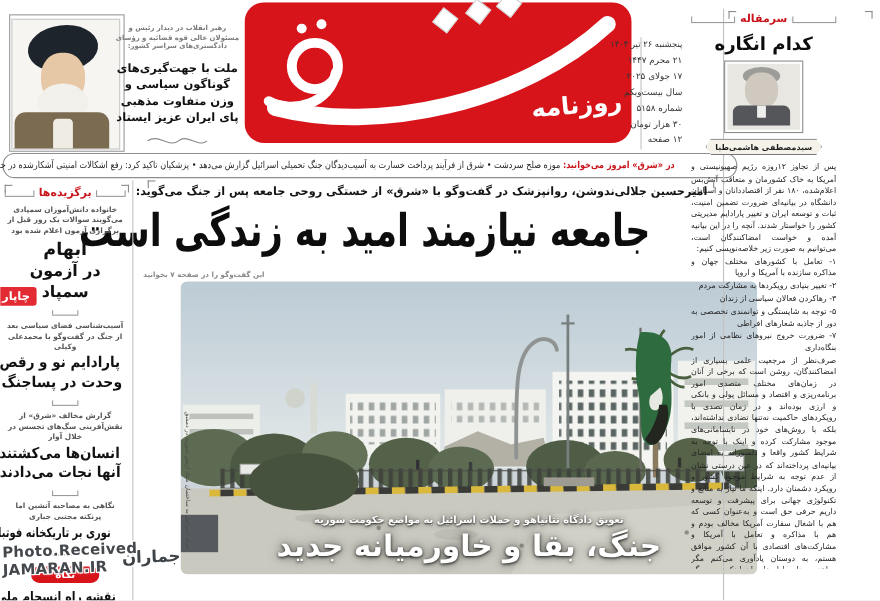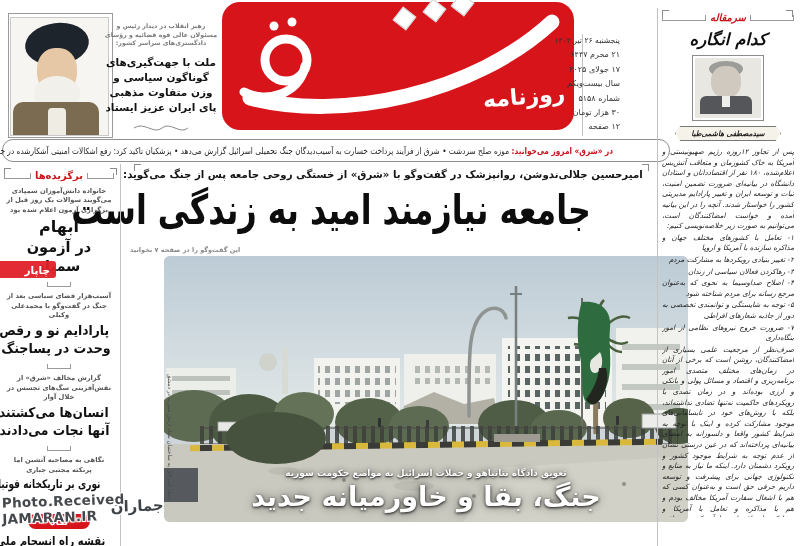--- a/index.html
+++ b/index.html
@@ -49,25 +49,25 @@
   .sec-head .ln::before{content:'';position:absolute;bottom:0;left:0;width:1px;height:5px;background:#9a9a9a;}
   .sec-head .ln::after{content:'';position:absolute;bottom:0;right:0;width:1px;height:5px;background:#9a9a9a;}
   .sec-title{font-size:10px;font-weight:bold;color:#c8151b;}
   .sb-kicker{font-size:6.7px;line-height:9.3px;color:#555;font-weight:bold;margin:3px 0 2px;}
   .sb-h{font-weight:bold;line-height:1.3;}
   .orn{width:24px;height:5px;margin:6px auto 5px;border-bottom:1px solid #9a9a9a;position:relative;}
   .orn::before{content:'';position:absolute;bottom:0;left:0;width:1px;height:4px;background:#9a9a9a;}
   .orn::after{content:'';position:absolute;bottom:0;right:0;width:1px;height:4px;background:#9a9a9a;}
   .badge{display:inline-block;background:#d8141b;color:#fff;font-size:9.5px;font-weight:bold;
          border-radius:9px;padding:2px 22px;margin:4px 0 5px;}
-  .stamp{left:0;top:261px;width:56px;height:17px;background:rgba(224,32,40,.95);color:#fff;font-size:10.5px;
+  .stamp{left:0;top:261px;width:33px;height:17px;background:rgba(224,32,40,.95);color:#fff;font-size:10.5px;
          font-weight:bold;display:flex;align-items:center;justify-content:flex-start;padding-right:6px;
          box-sizing:border-box;border-radius:0 3px 3px 0;overflow:hidden;z-index:6;}
   
-  .edcol{left:662px;top:8px;width:132px;color:#1d1d1d;text-align:center;font-style:italic;}
+  .edcol{left:628px;top:8px;width:132px;color:#1d1d1d;text-align:center;}
   .ed-title{font-size:16.5px;font-weight:bold;margin:7px 0 6px;color:#0d0d0d;}
   .ed-photo{width:66px;height:60px;border:1px solid #8c8c8c;padding:2px;margin:0 auto;background:#fff;}
   .ed-photo .inner{position:relative;width:100%;height:100%;background:#e9e7e2;overflow:hidden;}
   .ed-hair{position:absolute;left:14px;top:3px;width:34px;height:16px;background:#9c9c98;border-radius:50%;}
   .ed-face{position:absolute;left:16px;top:8px;width:30px;height:32px;background:#cfc9bf;border-radius:45%;}
   .ed-suit{position:absolute;left:5px;top:38px;width:52px;height:18px;background:#55565a;border-radius:6px 6px 0 0;}
   .ed-shirt{position:absolute;left:27px;top:38px;width:8px;height:11px;background:#eeeeec;}
   .ed-name{margin:5px auto 6px;width:96px;font-size:7.3px;font-weight:bold;border:1px solid #777;
            background:#f5f2ea;padding:2px 4px;clip-path:polygon(0 50%,5% 0,95% 0,100% 50%,95% 100%,5% 100%);}
   .ed-body{text-align:justify;font-size:7.2px;line-height:10.6px;color:#242424;height:370px;overflow:hidden;}
@@ -235,21 +235,21 @@
     </div>
 
     <div>
       <div class="sb-kicker">خانواده دانش‌آموزان سمپادی می‌گویند سوالات یک روز قبل از برگزاری آزمون اعلام شده بود</div>
       <div class="sb-h" style="font-size:16px;">ابهام</div>
       <div class="sb-h" style="font-size:14.5px;">در آزمون سمپاد</div>
     </div>
     <div class="orn"></div>
 
     <div>
-      <div class="sb-kicker">آسیب‌هزار فضای سیاسی بعد از جنگ در گفت‌وگو با محمدعلی وکیلی</div>
+      <div class="sb-kicker">آسیب‌شناسی فضای سیاسی بعد از جنگ در گفت‌وگو با محمدعلی وکیلی</div>
       <div class="sb-h fit" style="font-size: 13.5px; transform: scaleX(0.909091); transform-origin: center center;">پارادایم نو و رقص</div>
       <div class="sb-h fit" style="font-size: 13.5px; transform: scaleX(0.940171); transform-origin: center center;">وحدت در پساجنگ</div>
     </div>
     <div class="orn"></div>
 
     <div>
       <div class="sb-kicker">گزارش مخالف «شرق» از نقش‌آفرینی سگ‌های تجسس در خلال آوار</div>
       <div class="sb-h fit" style="font-size: 13.5px; transform: scaleX(0.901639); transform-origin: center center;">انسان‌ها می‌کشتند</div>
       <div class="sb-h fit" style="font-size: 13.5px; transform: scaleX(0.916667); transform-origin: center center;">آنها نجات می‌دادند</div>
     </div>
@@ -285,21 +285,20 @@
         <div class="ed-suit"></div>
         <div class="ed-shirt"></div>
       </div>
     </div>
     <div class="ed-name">سیدمصطفی هاشمی‌طبا</div>
     <div class="ed-body">
       <div>پس از تجاوز ۱۲روزه رژیم صهیونیستی و آمریکا به خاک کشورمان و متعاقب آتش‌بس اعلام‌شده، ۱۸۰ نفر از اقتصاددانان و استادان دانشگاه در بیانیه‌ای ضرورت تضمین امنیت، ثبات و توسعه ایران و تغییر پارادایم مدیریتی کشور را خواستار شدند. آنچه را در این بیانیه آمده و خواست امضاکنندگان است، می‌توانیم به صورت زیر خلاصه‌نویسی کنیم:</div>
       <div>۱- تعامل با کشورهای مختلف جهان و مذاکره سازنده با آمریکا و اروپا</div>
       <div>۲- تغییر بنیادی رویکردها به مشارکت مردم</div>
       <div>۳- رهاکردن فعالان سیاسی از زندان</div>
-      <div>۴- اصلاح صداوسیما به نحوی که به‌عنوان مرجع رسانه برای مردم شناخته شود</div>
       <div>۵- توجه به شایستگی و توانمندی تخصصی به دور از جاذبه شعارهای افراطی</div>
       <div>۷- ضرورت خروج نیروهای نظامی از امور بنگاه‌داری</div>
       <div>صرف‌نظر از مرجعیت علمی بسیاری از امضاکنندگان، روشن است که برخی از آنان در زمان‌های مختلف متصدی امور برنامه‌ریزی و اقتصاد و مسائل پولی و بانکی و ارزی بوده‌اند و در زمان تصدی با رویکردهای حاکمیت نه‌تنها تضادی نداشته‌اند، بلکه با روش‌های خود در نابسامانی‌های موجود مشارکت کرده و اینک با توجه به شرایط کشور واقعا و دلسوزانه به امضای بیانیه‌ای پرداخته‌اند که در عین درستی نشان از عدم توجه به شرایط موجود کشور و رویکرد دشمنان دارد. اینکه ما نیاز به منابع و تکنولوژی جهانی برای پیشرفت و توسعه داریم حرفی حق است و به‌عنوان کسی که هم با اشغال سفارت آمریکا مخالف بودم و هم با مذاکره و تعامل با آمریکا و مشارکت‌های اقتصادی با آن کشور موافق هستم، به دوستان یادآوری می‌کنم مگر معاهده برجام را امضا و اجرا نکردیم و مگر آمریکا یک‌طرفه آن را پاره نکرد؟ مگر پنج دور مذاکره در همین چند ماه اخیر با نماینده آمریکا آقای ویتکاف نداشته‌ایم...</div>
     </div>
   </div>
 
   <div class="abs cmark cl" style="left:662px;top:10px;"></div>
   <div class="abs cmark cr" style="left:786px;top:10px;"></div>
   <div class="abs cmark cl" style="left:134px;top:164px;"></div>
   <div class="abs cmark cr" style="left:642px;top:164px;"></div>

